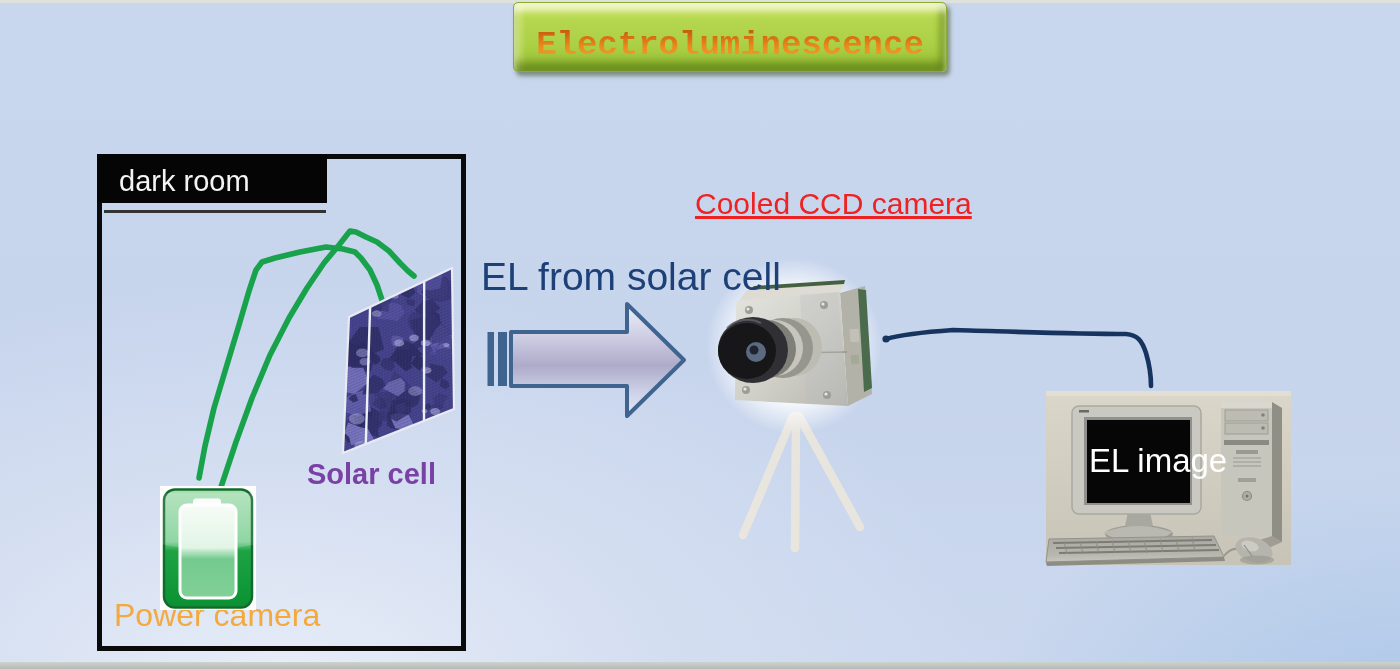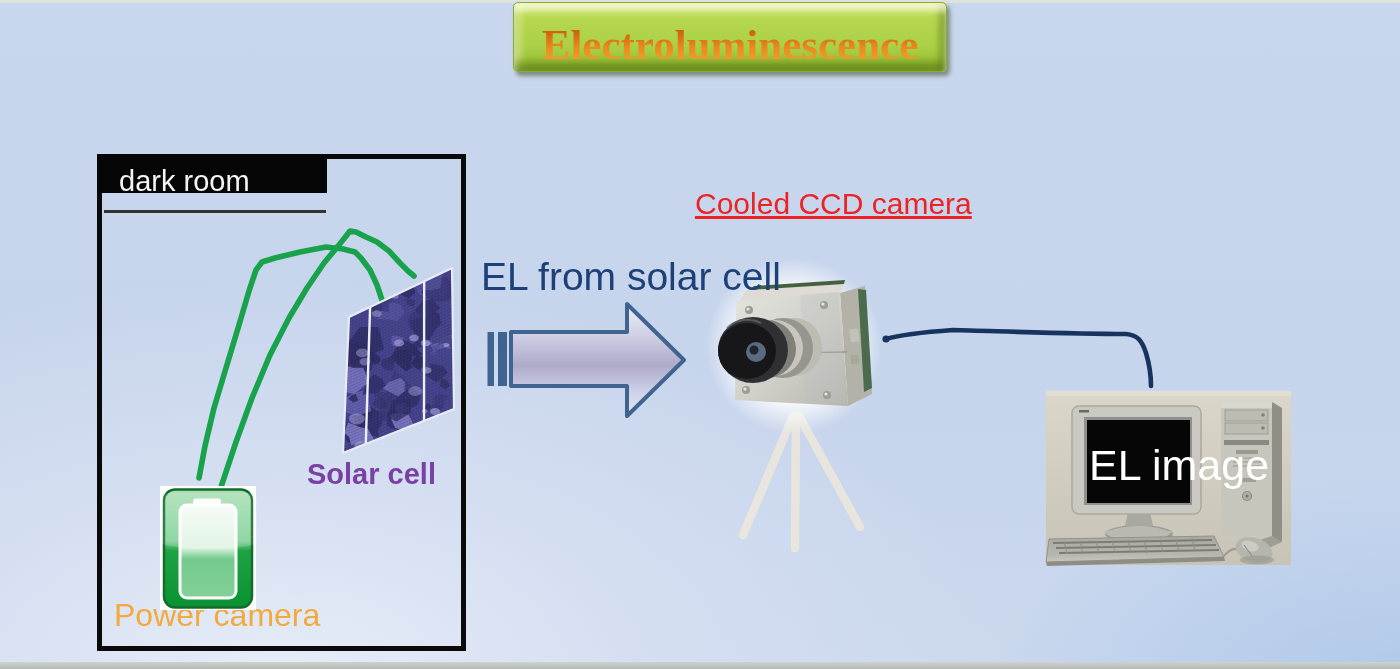--- a/index.html
+++ b/index.html
@@ -17,40 +17,40 @@
   
   .banner{position:absolute;left:513px;top:2px;width:432px;height:68px;border-radius:5px;
     background:linear-gradient(180deg,#c8e15e 0%,#b4d64e 28%,#abd046 62%,#9dc43a 88%,#8fb430 100%);
     box-shadow: inset 0 8px 6px rgba(255,255,235,0.75),
                 inset 0 -9px 8px rgba(82,115,12,0.6),
                 inset 7px 0 6px rgba(240,252,175,0.55),
                 inset -7px 0 6px rgba(100,135,25,0.55),
                 3px 4px 4px rgba(75,90,55,0.6);
     border:1px solid #8aad30;
     display:flex;align-items:center;justify-content:center;}
-  .banner-text{font-family:Liberation Serif, serif;font-weight:bold;font-size:43px;line-height:1;
+  .banner-text{font-family:Liberation Mono, monospace;font-weight:bold;font-size:34px;line-height:1;
     padding-top:15px;
     background:linear-gradient(180deg,#a84408 0%,#cb5e0e 38%,#ea8a1c 68%,#f5a334 100%);
     -webkit-background-clip:text;background-clip:text;color:transparent;}
 
   
   .darkroom{position:absolute;left:97px;top:154px;width:369px;height:497px;
     border:5px solid #0a0a0a;box-sizing:border-box;}
-  .darkroom-label{position:absolute;left:-5px;top:-5px;width:230px;height:39px;background:#050505;}
+  .darkroom-label{position:absolute;left:-5px;top:-5px;width:230px;height:49px;background:#050505;}
   .darkroom-label span{position:absolute;left:22px;top:13px;color:#f4f4f4;font-size:29px;line-height:1;}
   .darkroom-underline{position:absolute;left:2px;top:51px;width:222px;height:3px;background:#333333;}
 
   svg.scene{position:absolute;left:0;top:0;}
 
   .label{position:absolute;line-height:1;white-space:nowrap;}
   .power-label{left:114px;top:599px;font-size:32px;color:#f3a93c;}
   .solar-label{left:307px;top:460px;font-size:29px;color:#7a41a5;font-weight:bold;}
   .elfrom-label{left:481px;top:257px;font-size:39px;color:#1c4077;}
   .ccd-label{left:695px;top:189px;font-size:30px;color:#ee2222;text-decoration:underline;}
-  .elimage-label{left:1089px;top:444px;font-size:43px;color:#ffffff;}
+  .elimage-label{left:1089px;top:444px;font-size:33px;color:#ffffff;}
 </style>
 </head>
 <body>
 
 <div class="stage">
   <div class="strip-top"></div>
   <div class="strip-bottom"></div>
 
   <div class="banner">
     <span class="banner-text">Electroluminescence</span>

